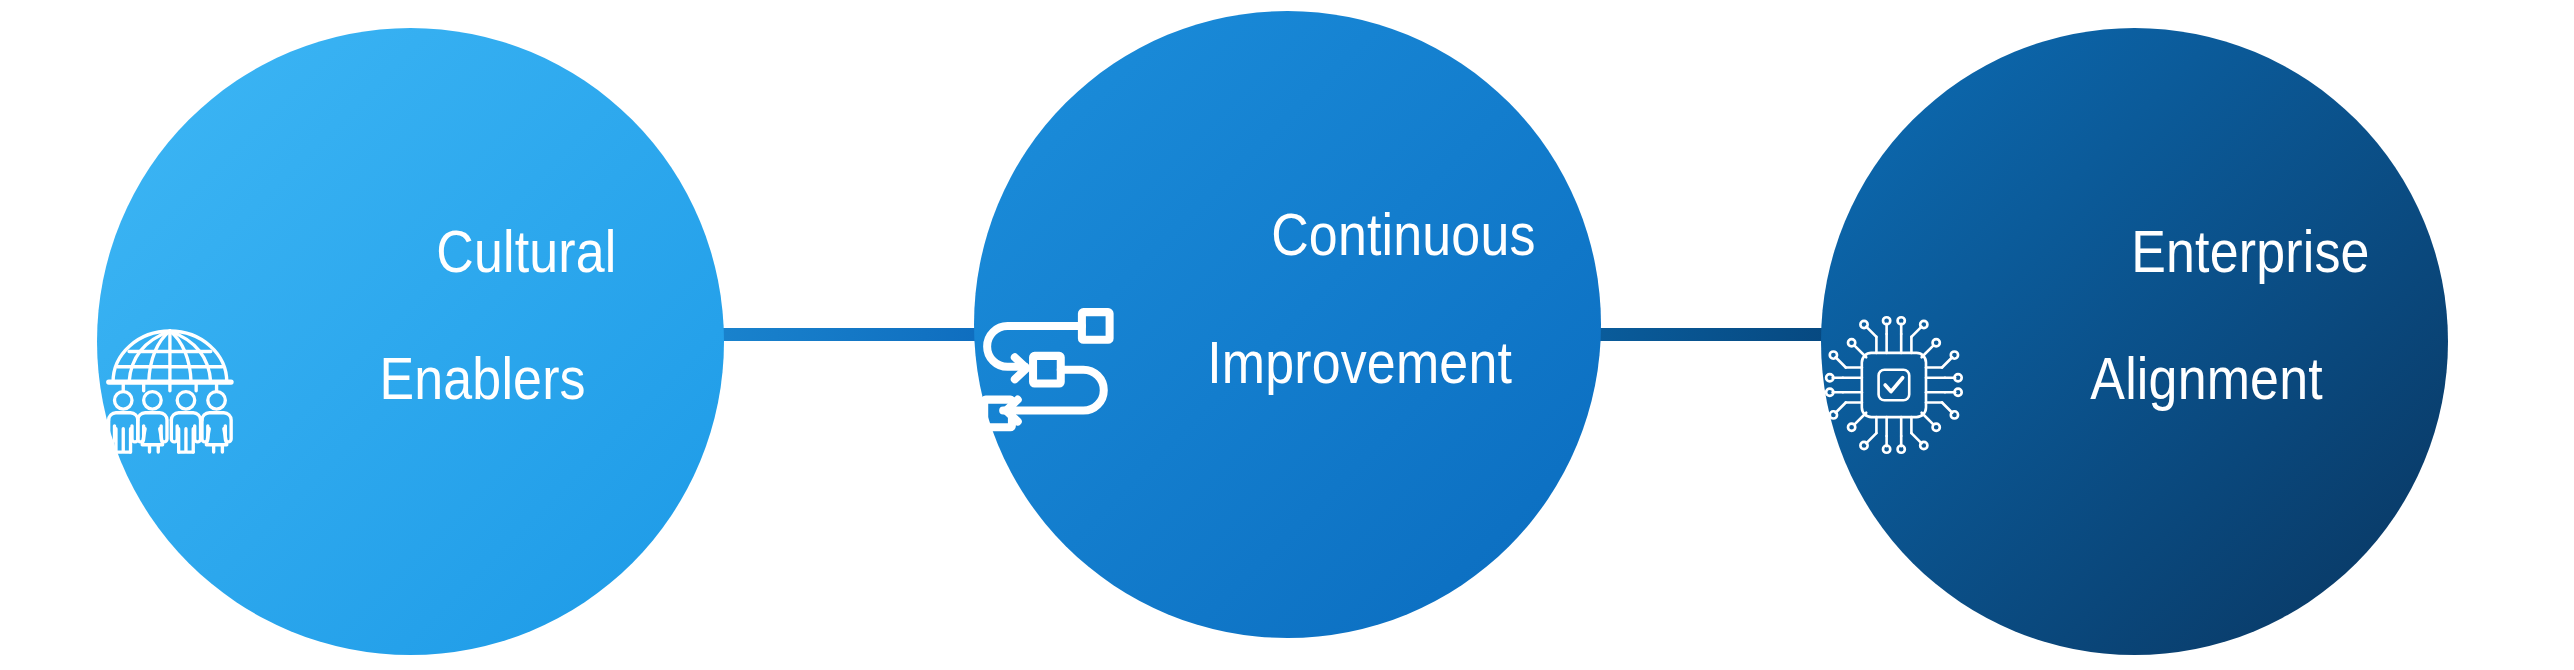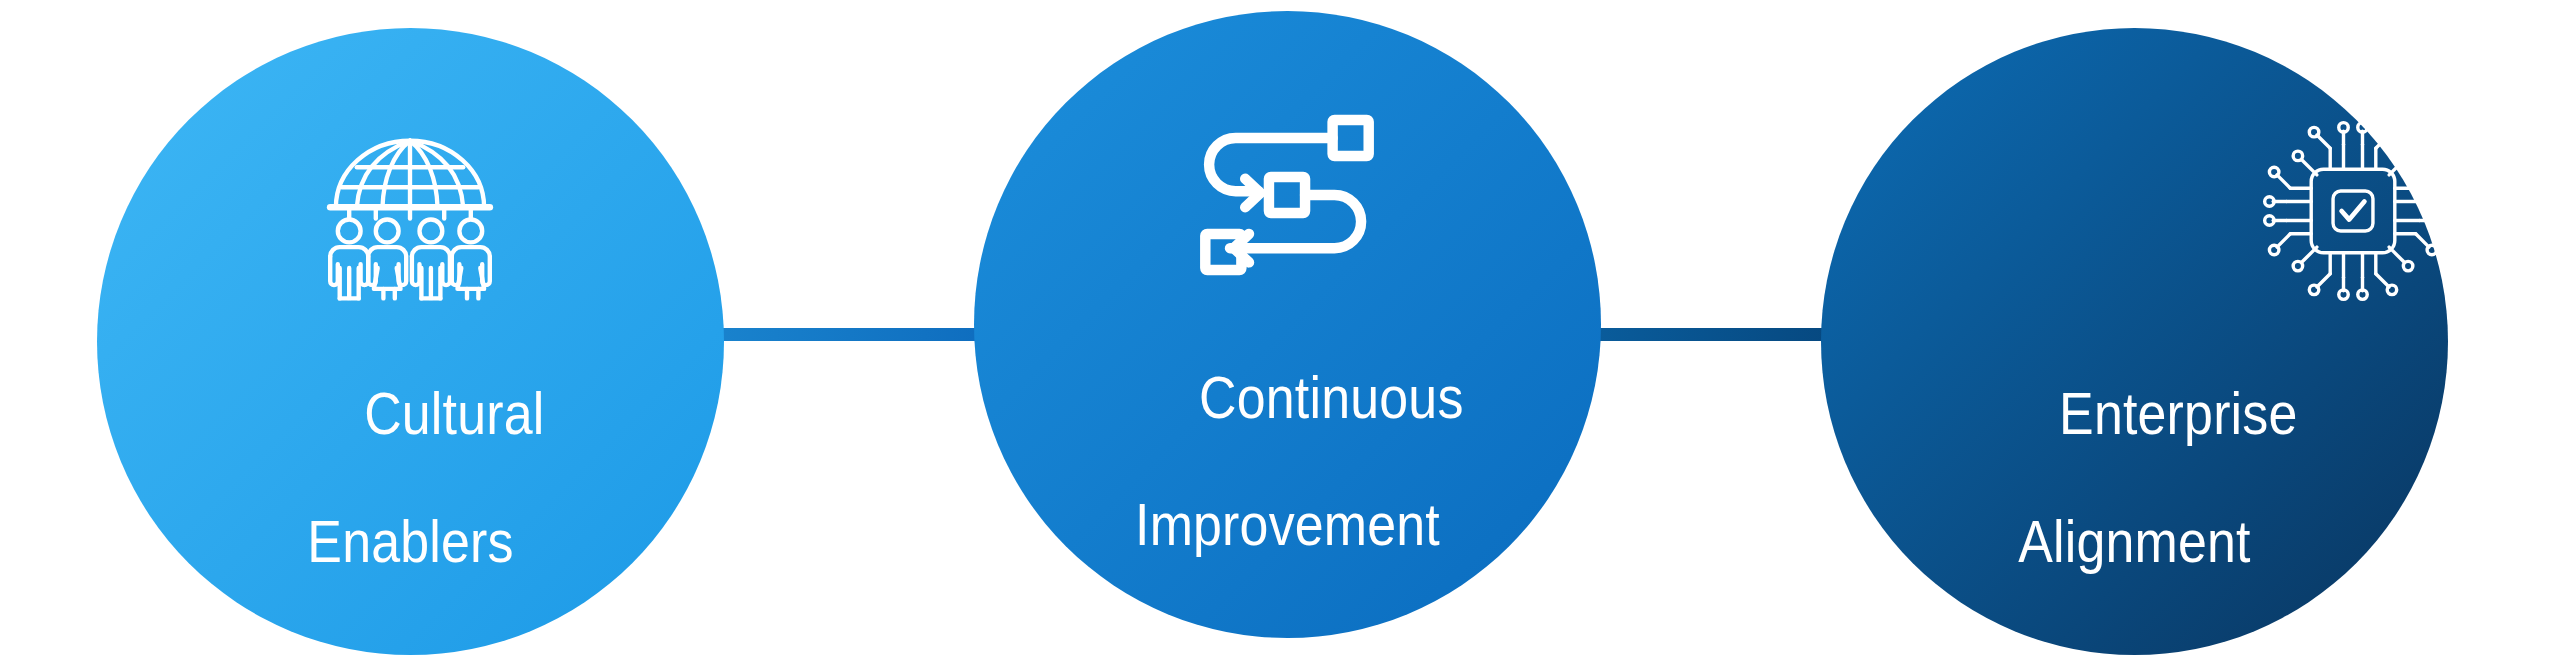--- a/index.html
+++ b/index.html
@@ -16,21 +16,21 @@
     height:13px;
     top:328px;
     z-index:1;
   }
 
   .node{
     position:absolute;
     border-radius:50%;
     z-index:2;
     display:flex;
-    flex-direction:column;
+    flex-direction:row;
     align-items:center;
     justify-content:flex-start;
   }
 
   .node-icon{
     width:190px;
     height:190px;
     margin-top:88px;
     display:flex;
     align-items:center;
@@ -135,21 +135,21 @@
 
         <path d="M60 142 L44 157 L60 172"></path>
       </svg>
     </div>
     <div class="node-label">
       <span>Continuous</span>
       <span class="l2">Improvement</span>
     </div>
   </div>
 
-  <div class="node" id="node2" style="width: 627px; height: 627px; left: 1820.5px; top: 27.5px; background: linear-gradient(135deg, rgb(12, 109, 182) 0%, rgb(9, 53, 95) 100%); align-items: flex-end;">
+  <div class="node" id="node2" style="width: 627px; height: 627px; left: 1820.5px; top: 27.5px; background: linear-gradient(135deg, rgb(12, 109, 182) 0%, rgb(9, 53, 95) 100%);">
     <div class="node-icon">
       <svg viewBox="0 0 200 200" fill="none" stroke="#ffffff" stroke-width="3.6" stroke-linecap="round" stroke-linejoin="round">
 
         <rect x="56" y="56" width="88" height="88" rx="13"></rect>
 
         <rect x="79" y="79" width="42" height="42" rx="8"></rect>
         <path d="M88 100 l8 9 l16 -19" stroke-width="5"></path>
 
         <path d="M76 56 V34"></path>
           <path d="M90 56 V30"></path>

